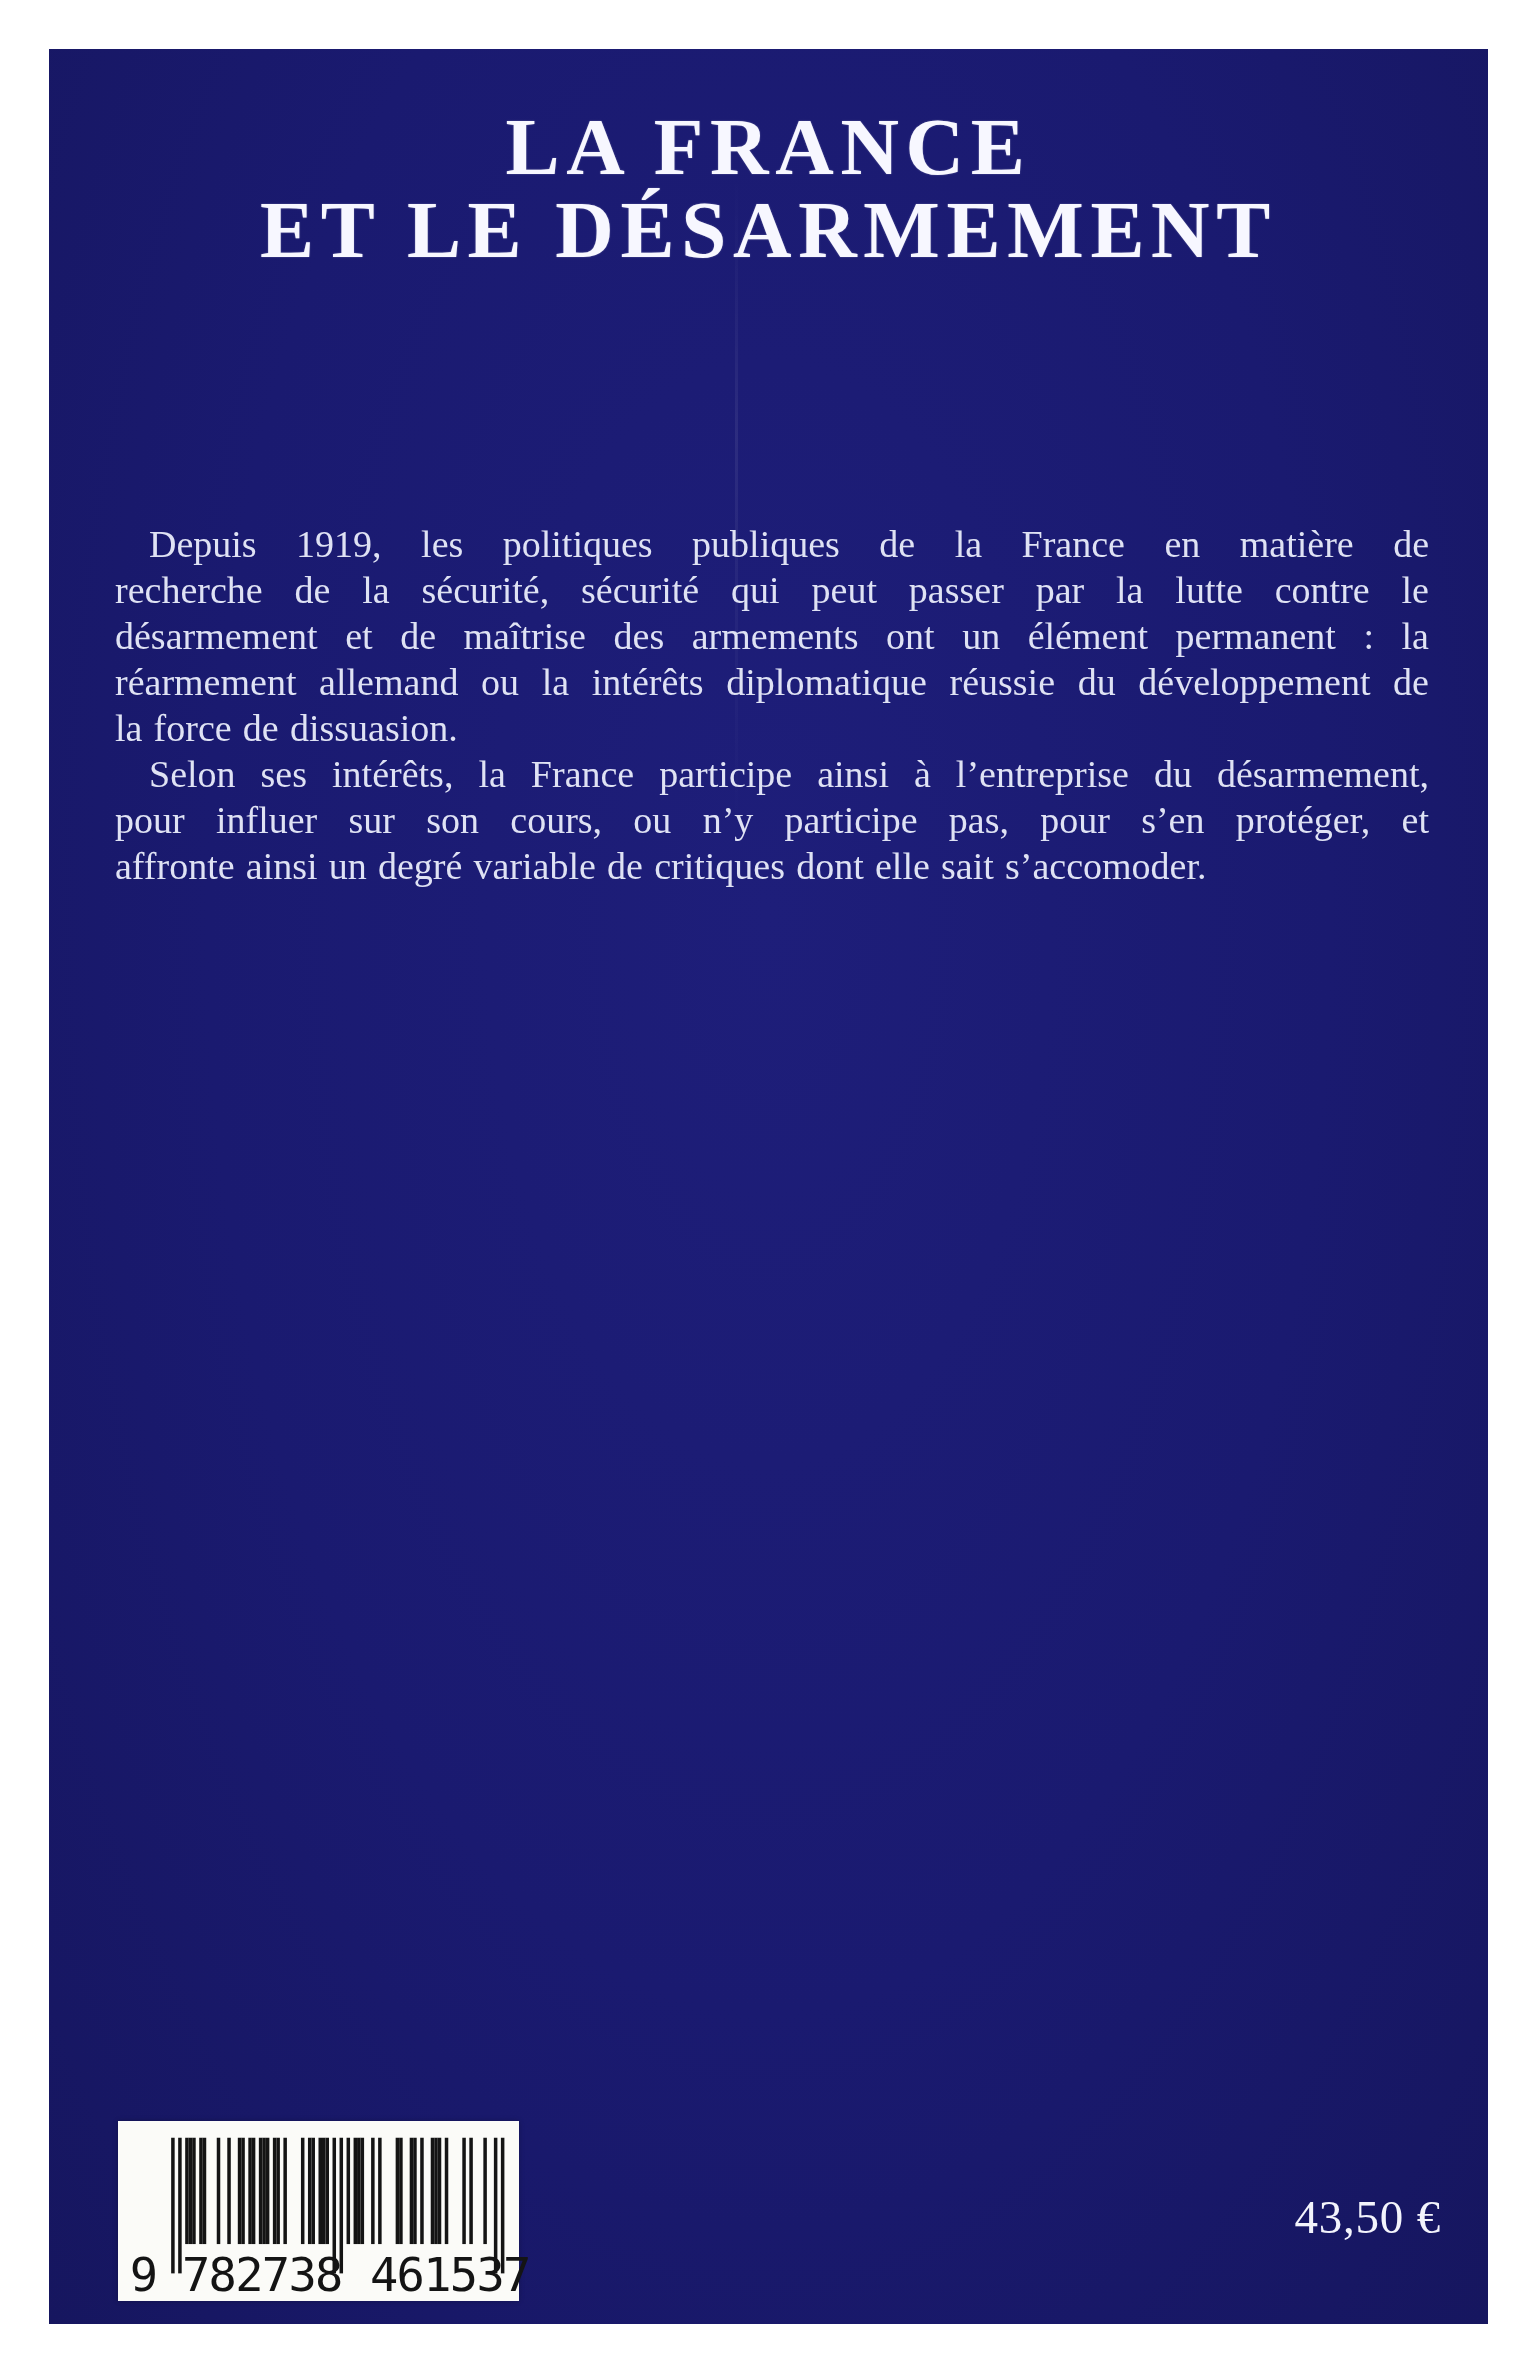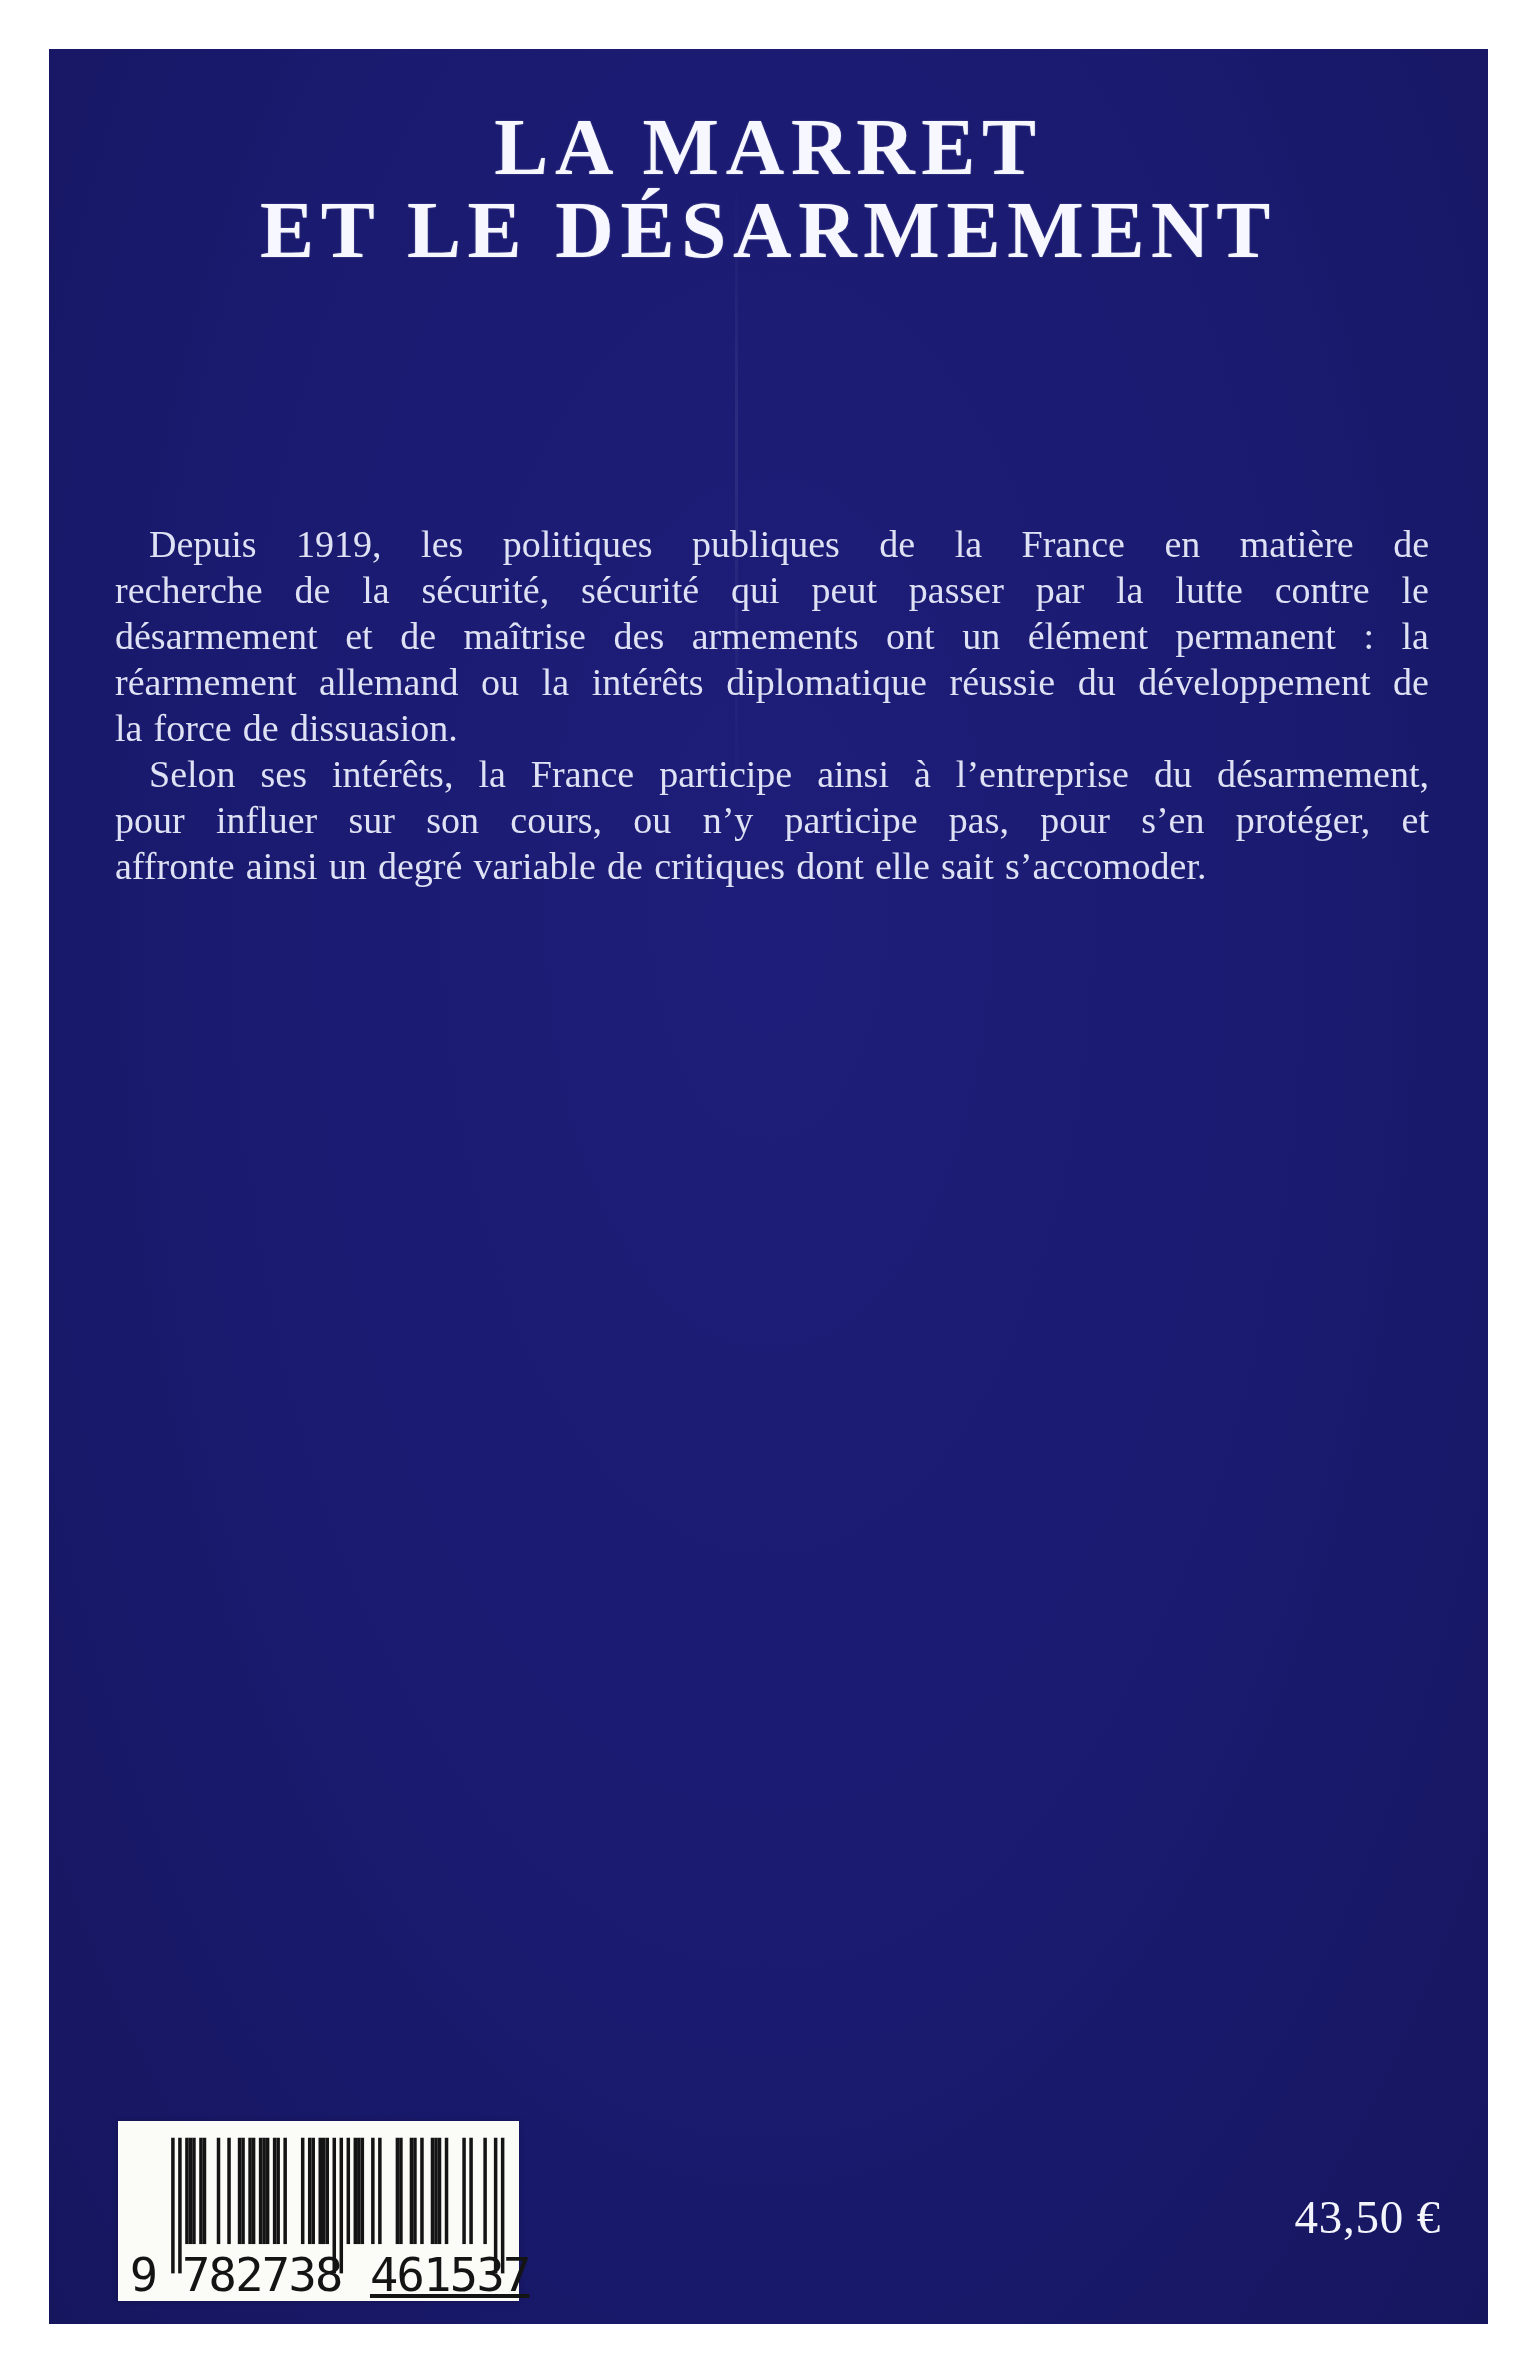--- a/index.html
+++ b/index.html
@@ -58,21 +58,21 @@
   .bc-digit {
     position: absolute;
     font-family: "DejaVu Sans Mono", monospace;
     font-size: 47px;
     letter-spacing: -1.7px;
     color: #141414;
     top: 126px;
   }
   .bc-first { left: 11.7px; }
   .bc-left  { left: 64px; }
-  .bc-right { left: 252px; text-decoration: underline; }
+  .bc-right { left: 252px; }
   .price {
     position: absolute; right: 47px; top: 2141px;
     font-size: 47px;
     color: #f3f4fc;
     letter-spacing: 0.8px;
   }
   .isbn {
     position: absolute; right: 39px; top: 2211px;
     font-size: 38px;
     color: #b6bad9;
@@ -80,21 +80,21 @@
   }
 </style>
 </head>
 <body>
 
 <div class="cover">
 
   <div class="crease"></div>
 
   <div class="title-block">
-    <div>LA MARRET</div>
+    <div>LA FRANCE</div>
     <div>ET LE DÉSARMEMENT</div>
   </div>
 
   <div class="text-col">
     <div>
       <div class="line indent">Depuis 1919, les politiques publiques de la France en matière de</div>
       <div class="line">recherche de la sécurité, sécurité qui peut passer par la lutte contre le</div>
       <div class="line">désarmement et de maîtrise des armements ont un élément permanent : la</div>
       <div class="line">réarmement allemand ou la intérêts diplomatique réussie du développement de</div>
       <div class="line last">la force de dissuasion.</div>

